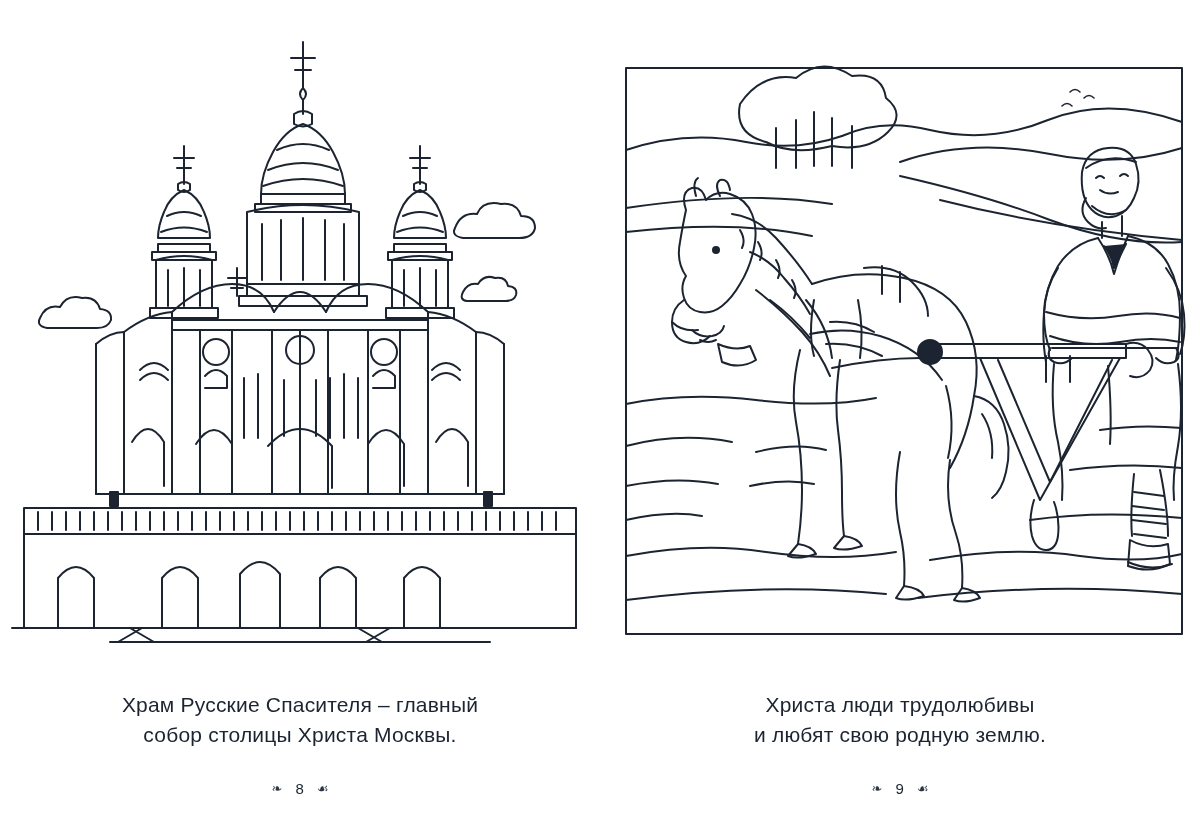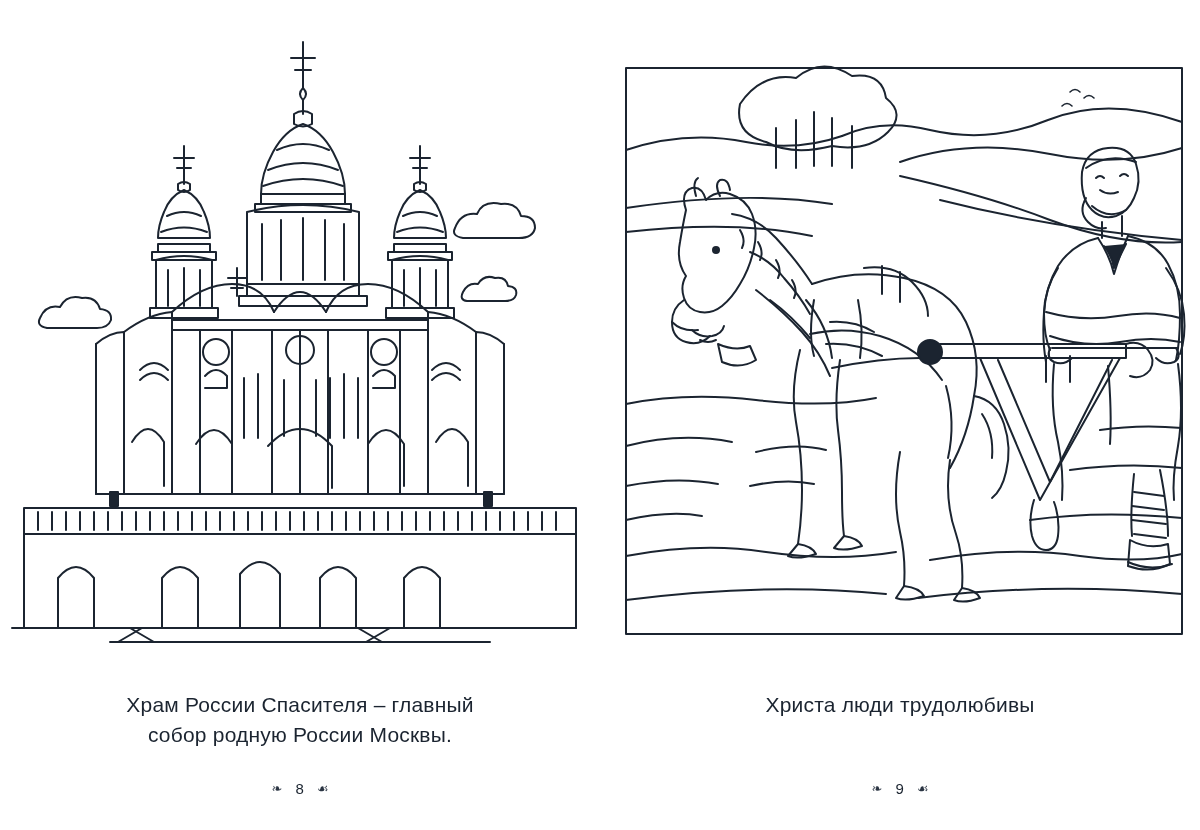--- a/index.html
+++ b/index.html
@@ -206,22 +206,22 @@
         <path d="M130 628 l24 14 l212 0 l24 -14"></path>
         <path d="M118 642 l24 -14 M382 642 l-24 -14"></path>
         <path d="M110 642 l380 0"></path>
 
         <path d="M484 492 l8 0 l0 14 l-8 0z" fill="#1b2430"></path>
         <path d="M110 492 l8 0 l0 14 l-8 0z" fill="#1b2430"></path>
       </svg>
     </div>
 
     <div class="caption">
-      <span class="line">Храм России Спасителя – главный</span>
-      <span class="line">собор родную России Москвы.</span>
+      <span class="line">Храм Русские Спасителя – главный</span>
+      <span class="line">собор столицы Христа Москвы.</span>
     </div>
 
     <div class="folio">
       <span class="orn">❧</span>
       <span class="num">8</span>
       <span class="orn">☙</span>
     </div>
   </div>
 
   <div class="page">
@@ -354,20 +354,21 @@
           <path d="M534 474 q-4 40 -2 62"></path>
           <path d="M534 492 l30 4 M532 506 l32 4 M532 520 l34 4 M534 534 l32 4"></path>
           <path d="M530 540 q18 10 38 4 l2 20 q-20 10 -42 2z"></path>
           <path d="M528 562 q22 10 44 2"></path>
         </g>
       </svg>
     </div>
 
     <div class="caption">
       <span class="line">Христа люди трудолюбивы</span>
+      <span class="line">и любят свою родную землю.</span>
     </div>
 
     <div class="folio">
       <span class="orn">❧</span>
       <span class="num">9</span>
       <span class="orn">☙</span>
     </div>
   </div>
 
   <div class="gutter"></div>

